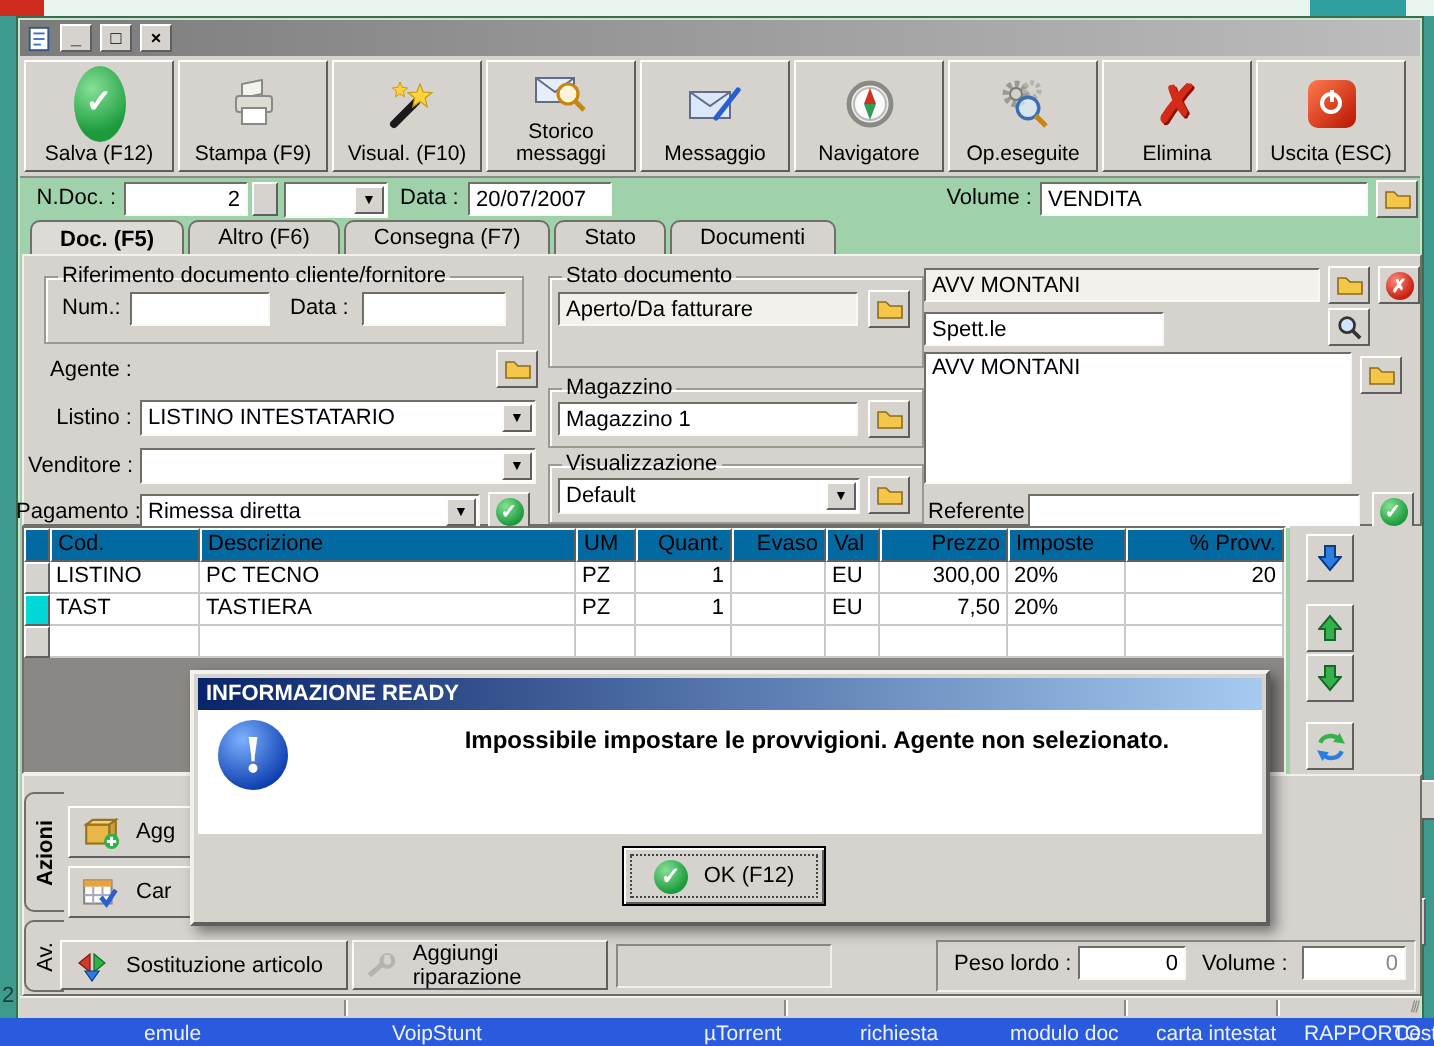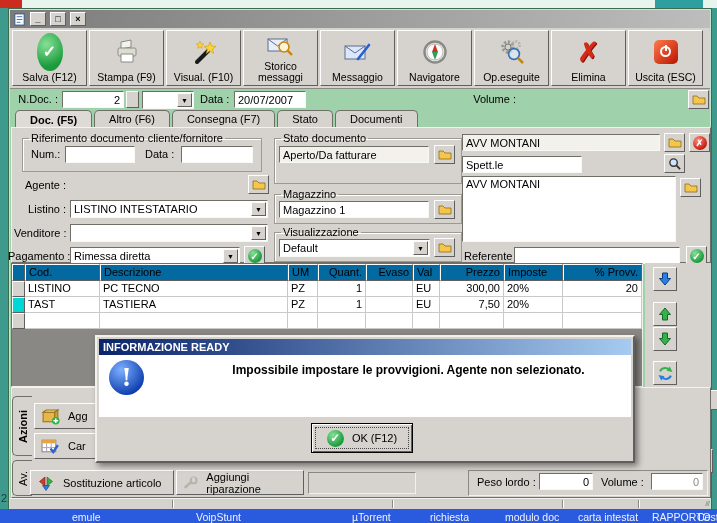--- a/index.html
+++ b/index.html
@@ -217,20 +217,21 @@
       <span class="lbl r" style="left:4px;top:3px;width:44px">N.Doc. :</span>
       <input class="inp r" style="left: 52px; top: 1px; width: 62px; text-align: right;" value="2">
       <span class="rbtn" style="left:116px;top:1px;width:13px;height:17px"></span>
       <div class="combo" style="left:132px;top:1px;width:52px">
         <span class="cval"></span>
         <span class="carr">▼</span>
       </div>
       <span class="lbl" style="left:190px;top:3px">Data :</span>
       <input class="inp" style="left: 224px; top: 1px; width: 72px;" value="20/07/2007">
       <span class="lbl r" style="left:450px;top:3px;width:56px">Volume :</span>
+      <input class="inp" style="left: 510px; top: 1px; width: 164px;" value="VENDITA">
       <span class="rbtn" style="left:678px;top:0;width:21px;height:19px">
         <svg width="14" height="11" viewBox="0 0 14 11">
             <path d="M1 3 L1 10 L13 10 L13 4 L7 4 L5 2 L1 2 Z" fill="#f6c64a" stroke="#8a6d1a" stroke-width="0.8"></path>
           </svg>
       </span>
     </div>
 
     <div class="tabs">
       <div class="tab active">Doc. (F5)</div>
       <div class="tab">Altro (F6)</div>

